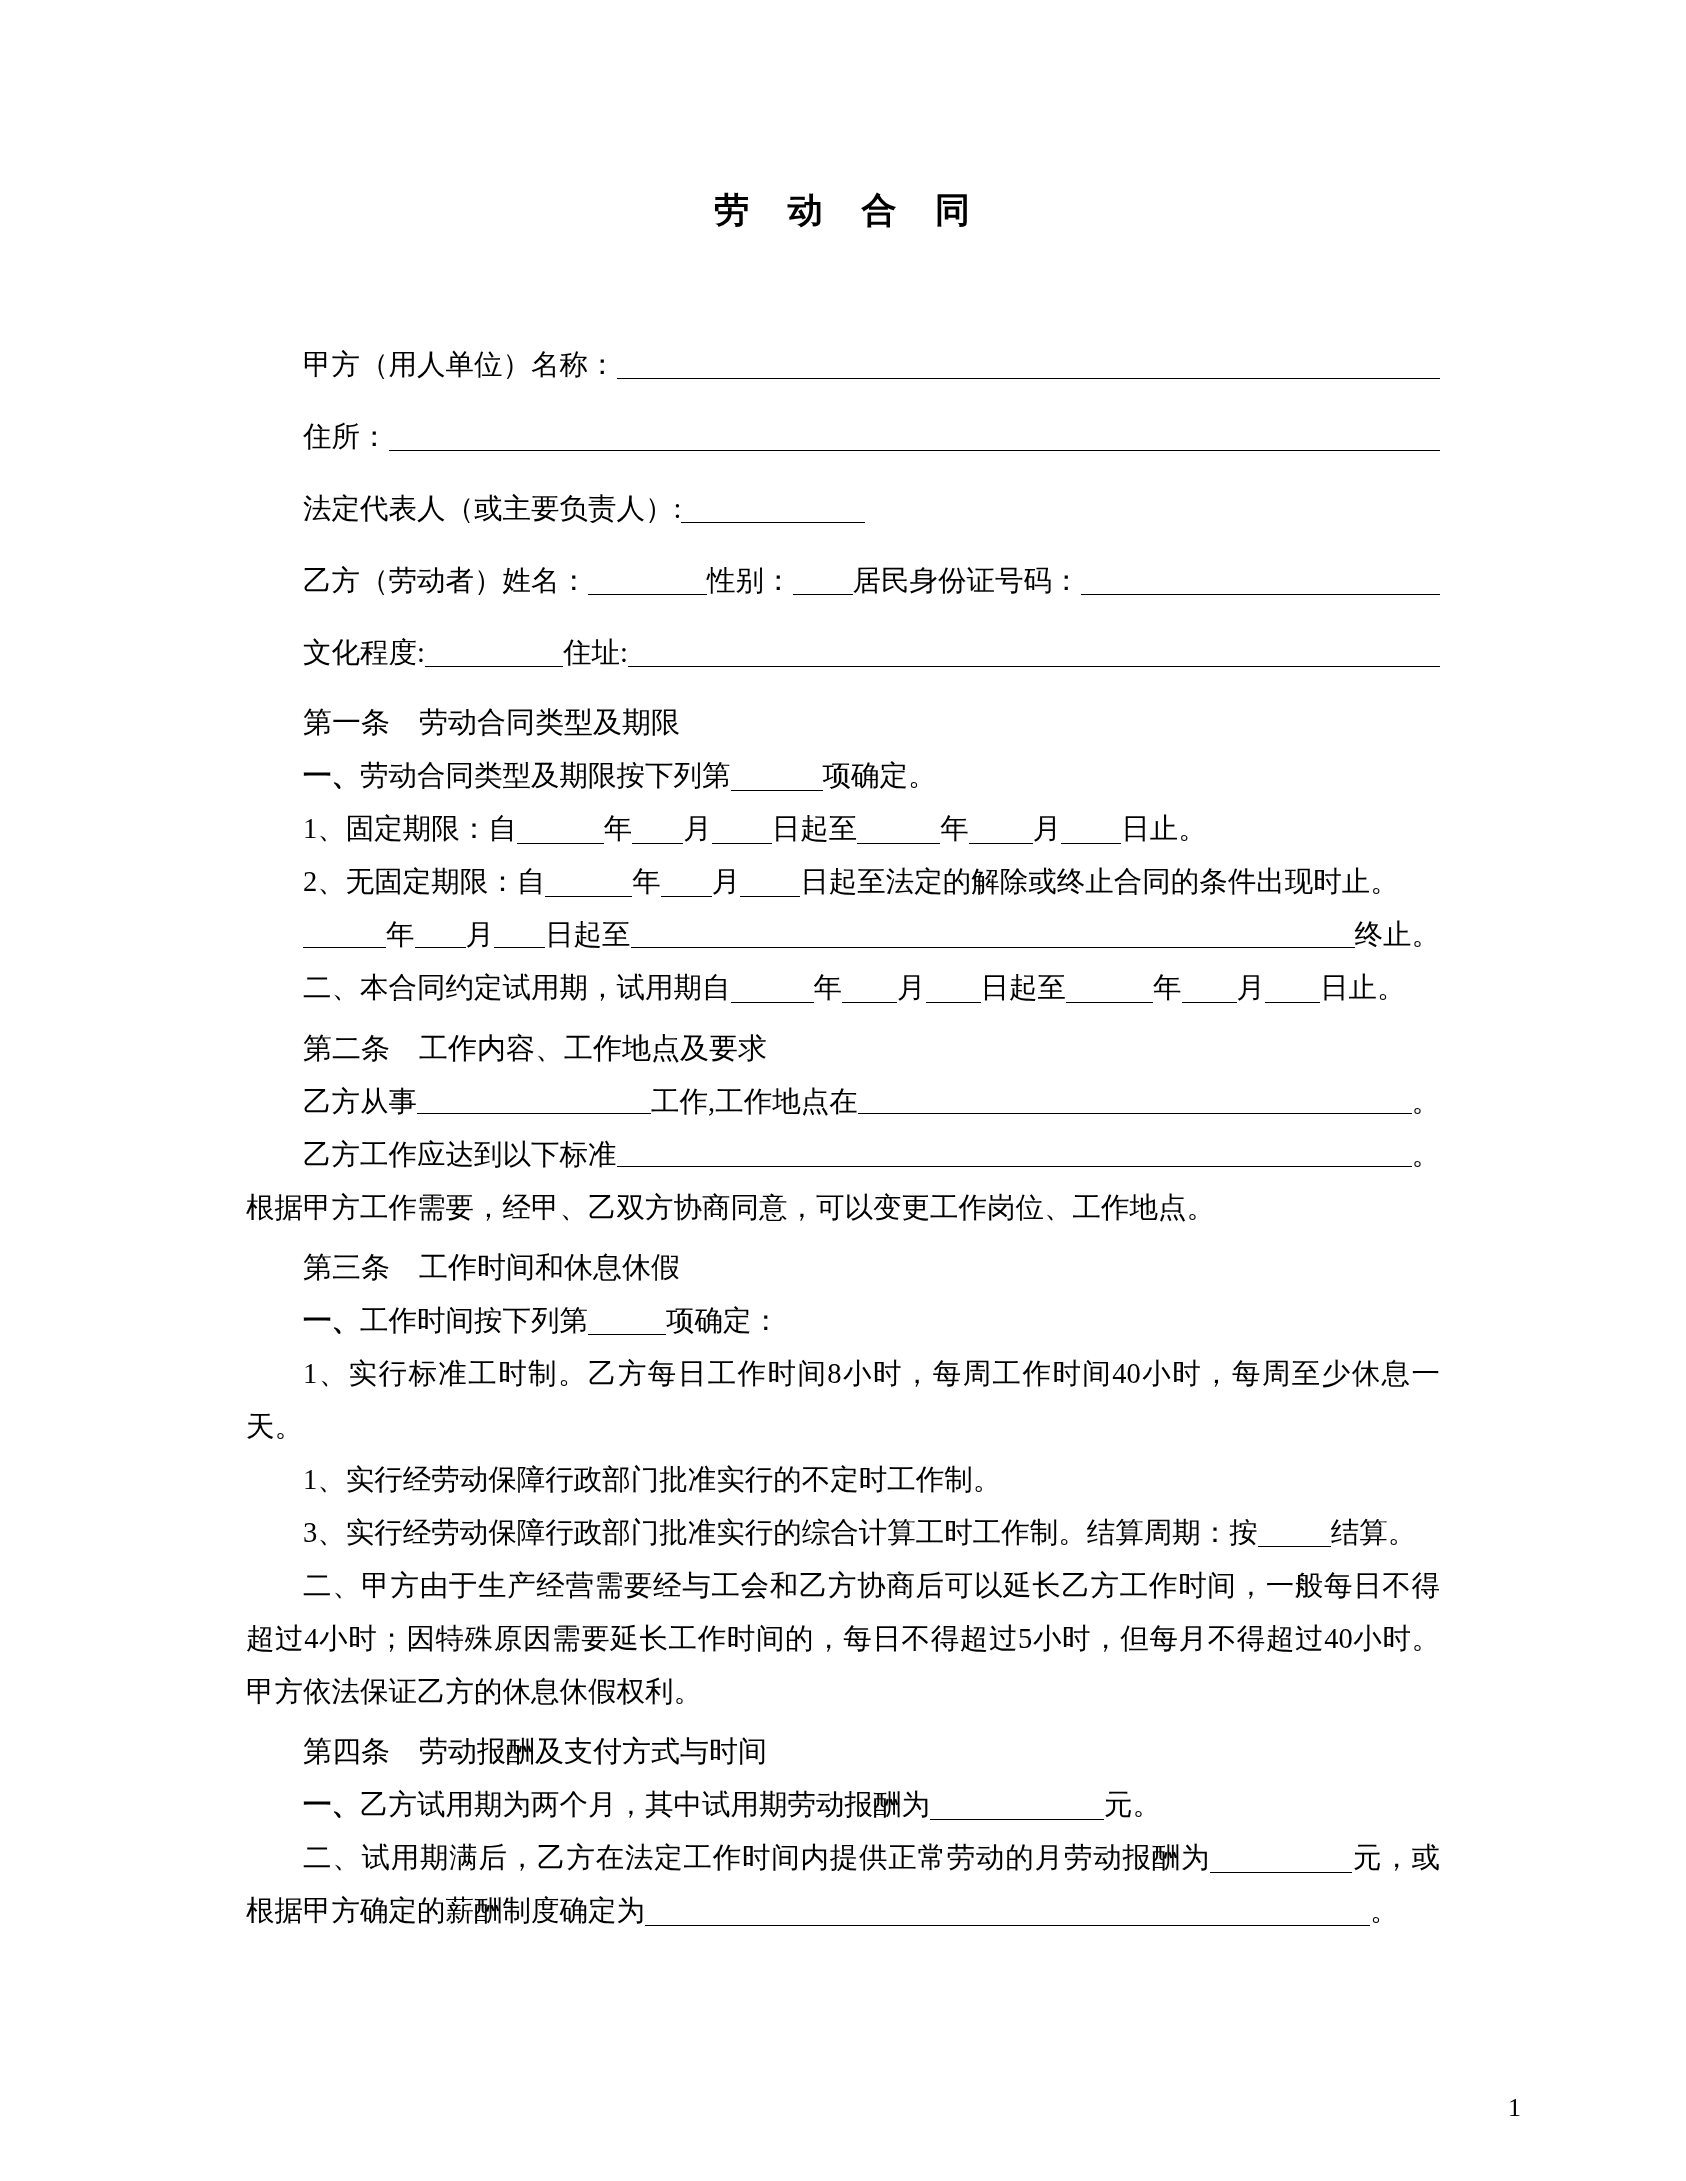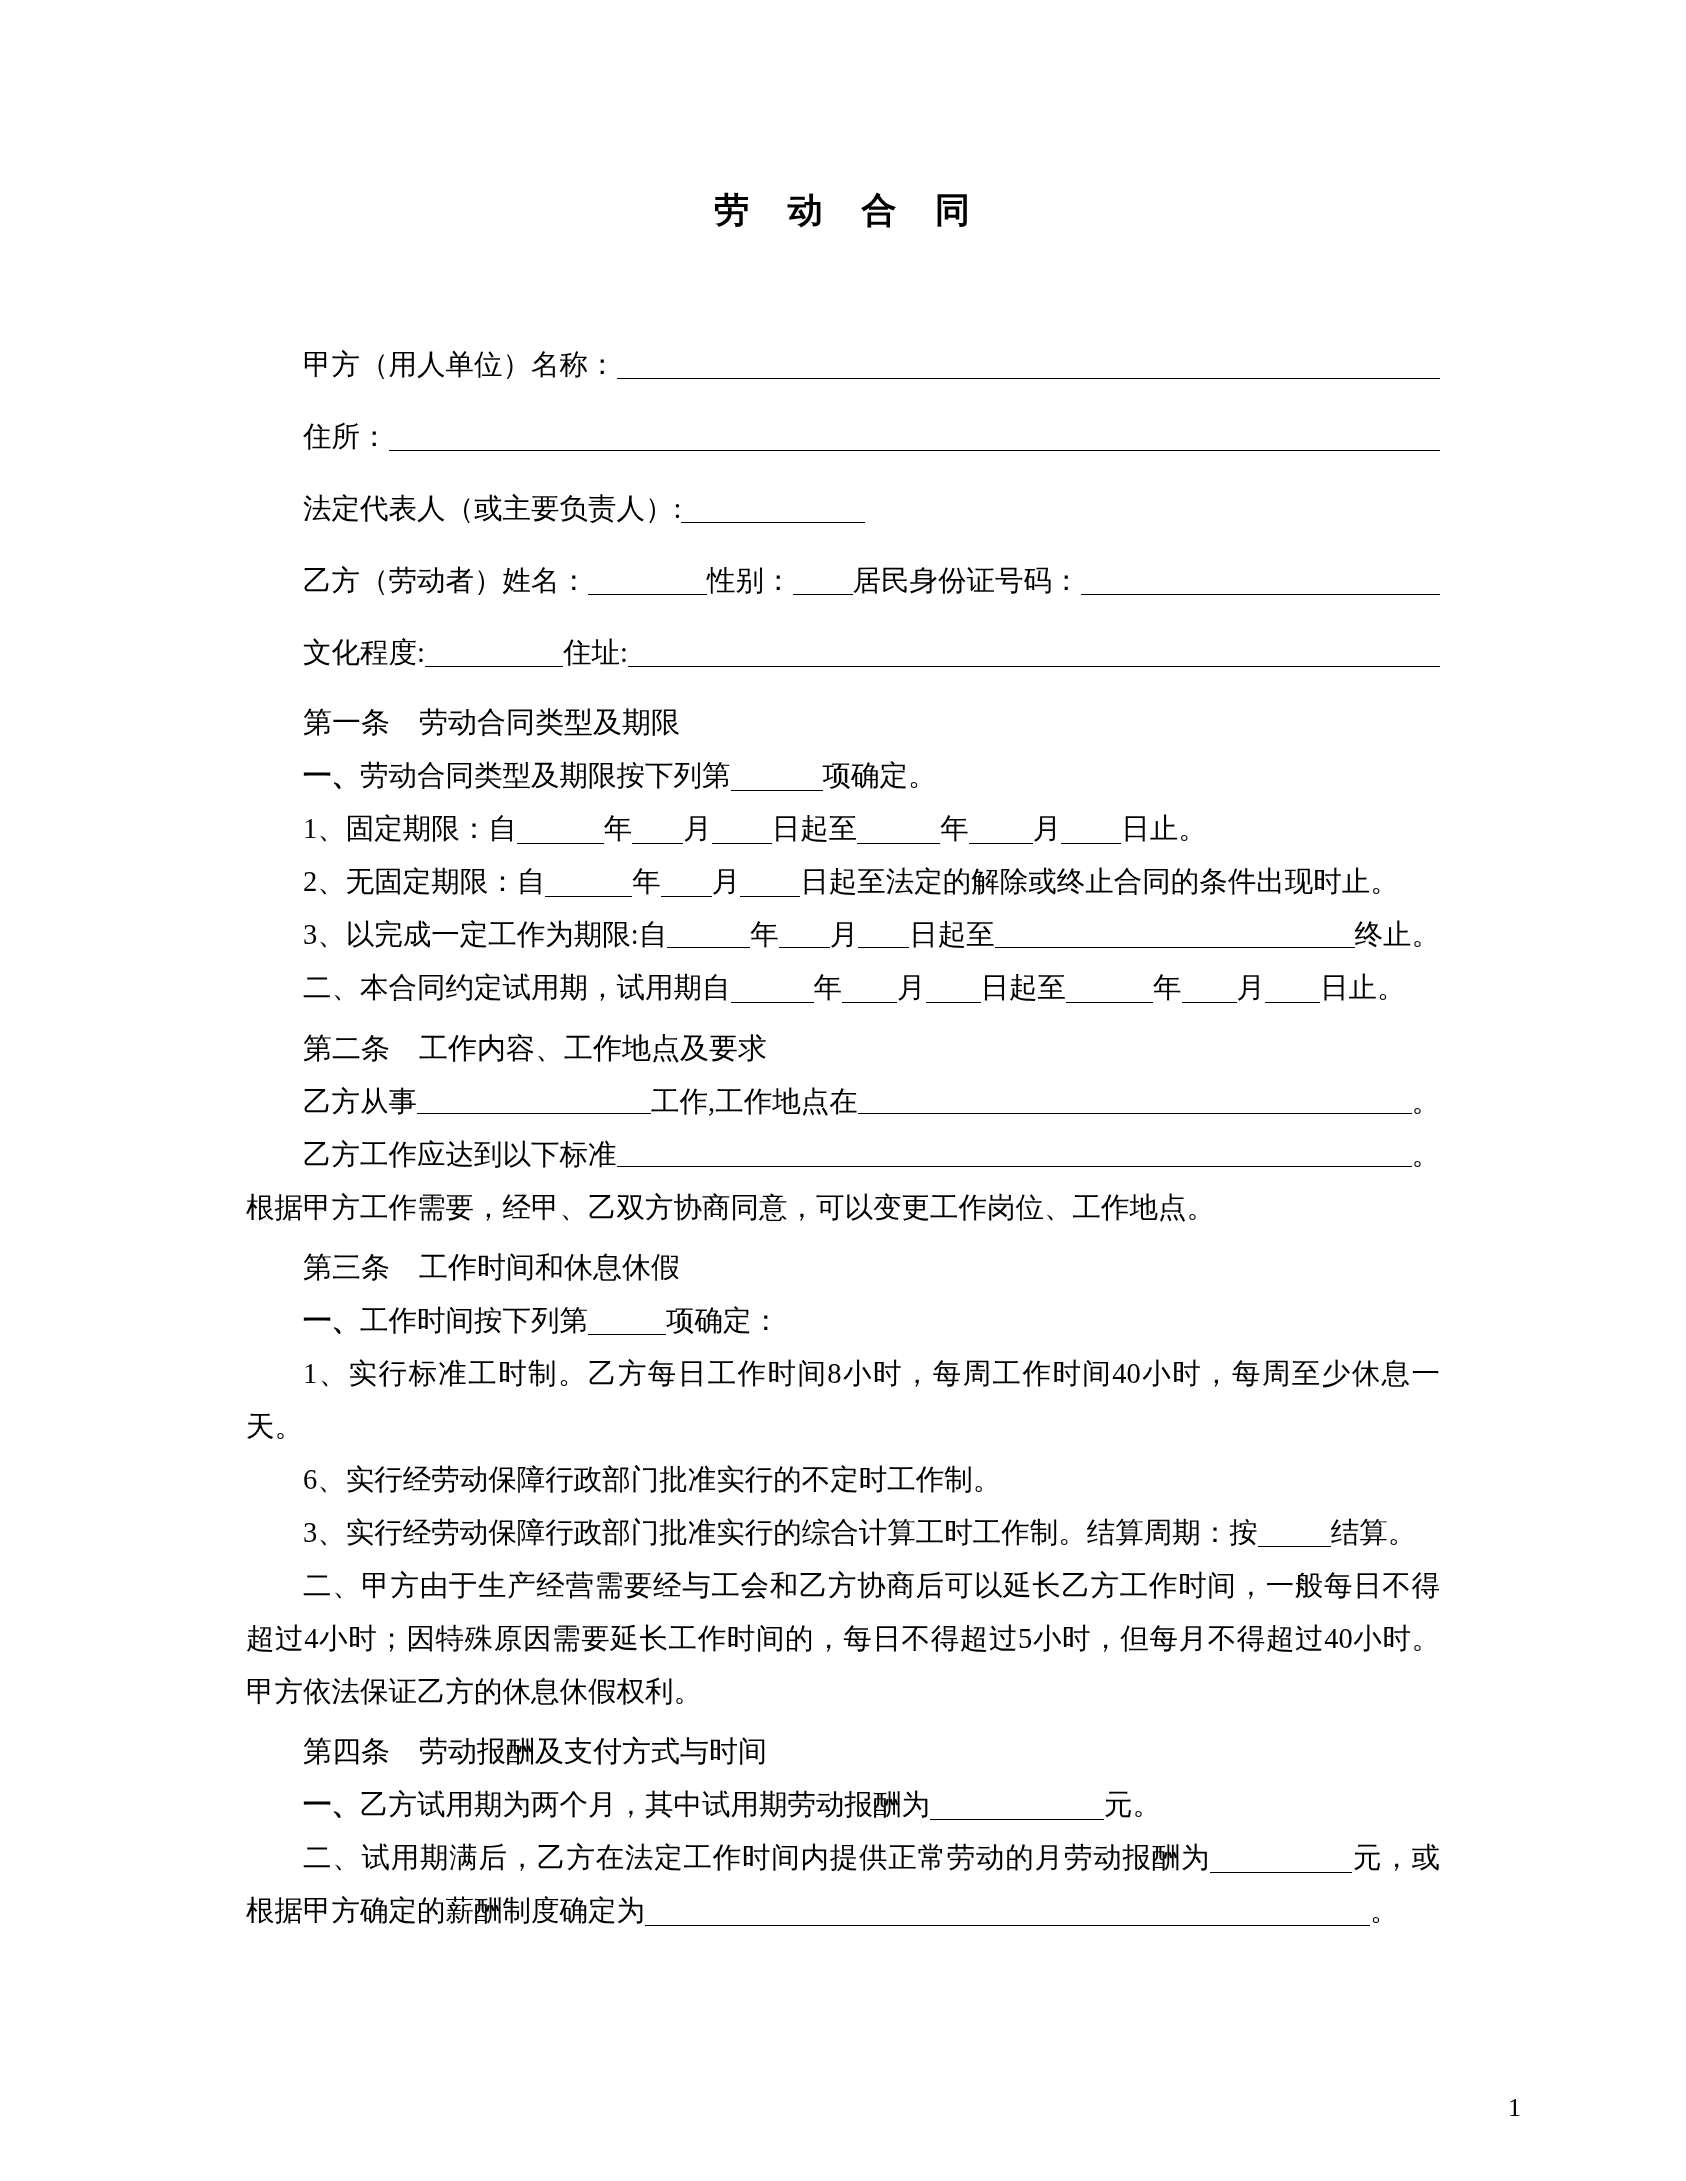--- a/index.html
+++ b/index.html
@@ -91,21 +91,20 @@
   <p class="line indent">
     <b>一、</b><span>劳动合同类型及期限按下列第</span><span class="bl w100"></span><span>项确定。</span>
   </p>
   <p class="line indent">
     <span>1、固定期限：自</span><span class="bl w95"></span><span>年</span><span class="bl w55"></span><span>月</span><span class="bl w65"></span><span>日起至</span><span class="bl w90"></span><span>年</span><span class="bl w70"></span><span>月</span><span class="bl w65"></span><span>日止。</span>
   </p>
   <p class="line indent">
     <span>2、无固定期限：自</span><span class="bl w95"></span><span>年</span><span class="bl w55"></span><span>月</span><span class="bl w65"></span><span>日起至法定的解除或终止合同的条件出现时止。</span>
   </p>
   <p class="body-flex">
-    <span class="t">3、以完成一定工作为期限:自</span>
     <span class="fb w90"></span>
     <span class="t">年</span>
     <span class="fb w55"></span>
     <span class="t">月</span>
     <span class="fb w55"></span>
     <span class="t">日起至</span>
     <span class="fb grow"></span>
     <span class="t">终止。</span>
   </p>
   <p class="line indent">
@@ -125,21 +124,21 @@
     <span class="fb grow"></span>
     <span class="t">。</span>
   </p>
   <p class="line just">根据甲方工作需要，经甲、乙双方协商同意，可以变更工作岗位、工作地点。</p>
 
   <h2 class="art-heading">第三条　工作时间和休息休假</h2>
   <p class="line indent">
     <b>一、</b><span>工作时间按下列第</span><span class="bl w85"></span><span>项确定：</span>
   </p>
   <p class="line indent just">1、实行标准工时制。乙方每日工作时间8小时，每周工作时间40小时，每周至少休息一天。</p>
-  <p class="line indent">6、实行经劳动保障行政部门批准实行的不定时工作制。</p>
+  <p class="line indent">1、实行经劳动保障行政部门批准实行的不定时工作制。</p>
   <p class="line indent">
     <span>3、实行经劳动保障行政部门批准实行的综合计算工时工作制。结算周期：按</span><span class="bl w80"></span><span>结算。</span>
   </p>
   <p class="line indent just">二、甲方由于生产经营需要经与工会和乙方协商后可以延长乙方工作时间，一般每日不得超过4小时；因特殊原因需要延长工作时间的，每日不得超过5小时，但每月不得超过40小时。甲方依法保证乙方的休息休假权利。</p>
 
   <h2 class="art-heading">第四条　劳动报酬及支付方式与时间</h2>
   <p class="line indent">
     <b>一、</b><span>乙方试用期为两个月，其中试用期劳动报酬为</span><span class="bl w190"></span><span>元。</span>
   </p>
   <p class="line indent just">

